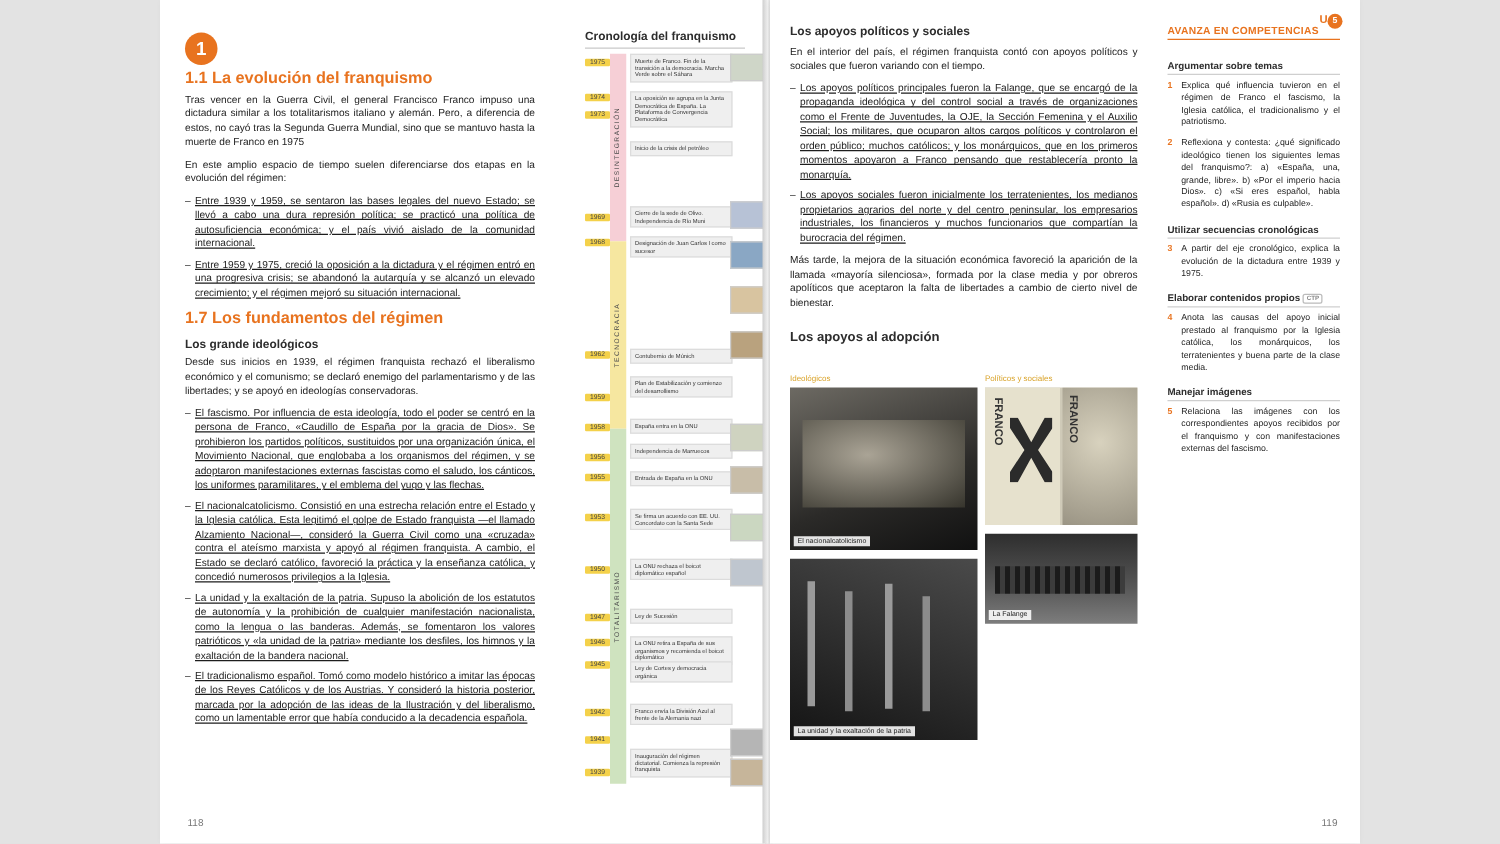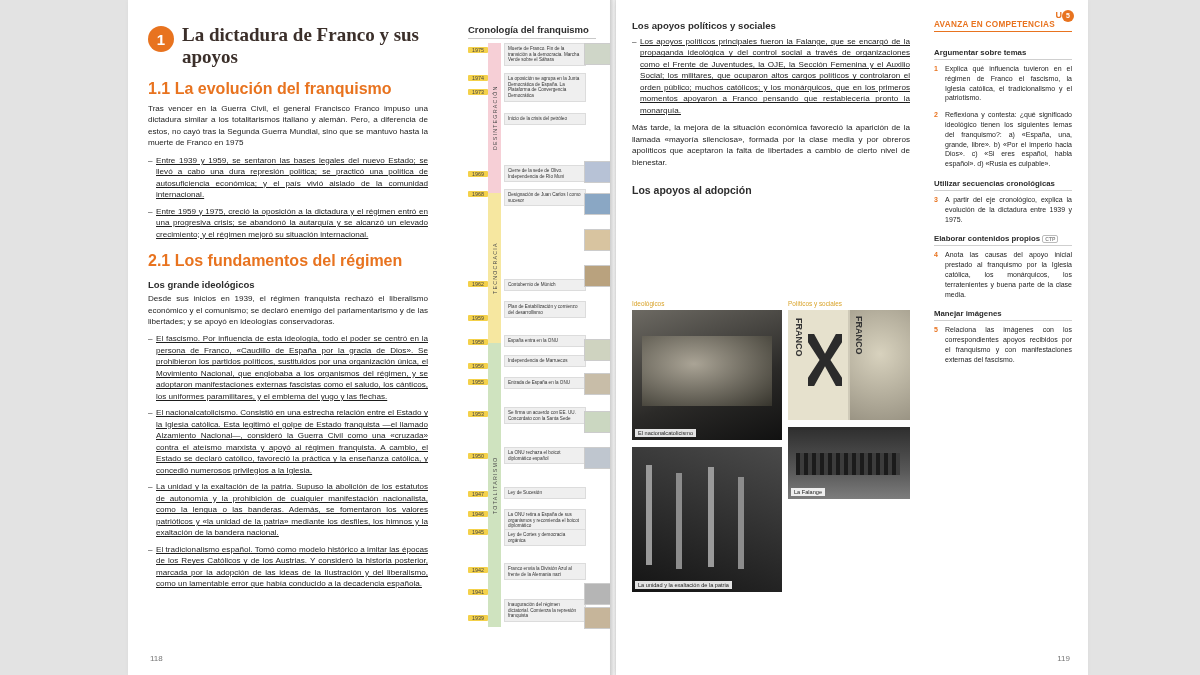--- a/index.html
+++ b/index.html
@@ -10,21 +10,21 @@
   .page-right{left:616px;width:472px;box-shadow:-2px 0 6px rgba(0,0,0,.08);}
   .gutter{position:absolute;left:610px;top:0;width:8px;height:675px;background:linear-gradient(to right,#cfcfcf,#f4f4f4,#cfcfcf);}
   .edge-l{position:absolute;left:0;top:0;width:128px;height:675px;background:#e3e3e3;}
   .edge-r{position:absolute;left:1088px;top:0;width:112px;height:675px;background:#e3e3e3;}
 
   
   .lcol{position:absolute;left:20px;top:24px;width:280px;}
   .unit-head{display:flex;align-items:flex-start;gap:8px;}
   .unit-num{width:26px;height:26px;border-radius:50%;background:#e8731f;color:#fff;font-weight:bold;font-size:15px;display:flex;align-items:center;justify-content:center;flex:none;margin-top:2px;}
   .unit-title{font-family:"Liberation Serif",serif;font-size:19px;line-height:1.15;color:#3b2f2a;font-weight:bold;}
-  .sec-h{color:#e8731f;font-weight:bold;font-size:16px;margin:12px 0 5px;}
+  .sec-h{color:#e8731f;font-weight:bold;font-size:13px;margin:2px 0 5px;}
   .sub-h{font-weight:bold;font-size:9.5px;color:#2d2d2d;margin:9px 0 3px;}
   p.body{font-size:8.1px;line-height:1.42;color:#1d1d1d;margin:0 0 6px;text-align:justify;}
   ul.dash{list-style:none;margin:0 0 6px;padding:0;}
   ul.dash li{font-size:8.1px;line-height:1.42;color:#1d1d1d;text-align:justify;padding-left:8px;position:relative;margin-bottom:5px;text-decoration:underline;}
   ul.dash li:before{content:"–";position:absolute;left:0;}
   .pnum{position:absolute;bottom:12px;font-size:8px;color:#777;}
 
   
   .tl{position:absolute;left:340px;top:24px;width:128px;height:610px;}
   .tl-title{font-weight:bold;font-size:9.5px;color:#2d2d2d;border-bottom:1px solid #c9c9c9;padding-bottom:3px;margin-bottom:4px;}
@@ -62,31 +62,31 @@
 <body>
 
 <div class="spread">
   <div class="edge-l"></div>
   <div class="edge-r"></div>
 
   <div class="page page-left">
     <div class="lcol">
       <div class="unit-head">
         <div class="unit-num">1</div>
-        <div class="unit-title">La dictadura de Franco y sus apoyos</div>
       </div>
 
       <div class="sec-h">1.1 La evolución del franquismo</div>
       <p class="body">Tras vencer en la Guerra Civil, el general Francisco Franco impuso una dictadura similar a los totalitarismos italiano y alemán. Pero, a diferencia de estos, no cayó tras la Segunda Guerra Mundial, sino que se mantuvo hasta la muerte de Franco en 1975</p>
+      <p class="body">En este amplio espacio de tiempo suelen diferenciarse dos etapas en la evolución del régimen:</p>
       <ul class="dash">
         <li>Entre 1939 y 1959, se sentaron las bases legales del nuevo Estado; se llevó a cabo una dura represión política; se practicó una política de autosuficiencia económica; y el país vivió aislado de la comunidad internacional.</li>
         <li>Entre 1959 y 1975, creció la oposición a la dictadura y el régimen entró en una progresiva crisis; se abandonó la autarquía y se alcanzó un elevado crecimiento; y el régimen mejoró su situación internacional.</li>
       </ul>
 
-      <div class="sec-h">2.1 Los fundamentos del régimen</div>
+      <div class="sec-h">1.7 Los fundamentos del régimen</div>
       <div class="sub-h">Los grande ideológicos</div>
       <p class="body">Desde sus inicios en 1939, el régimen franquista rechazó el liberalismo económico y el comunismo; se declaró enemigo del parlamentarismo y de las libertades; y se apoyó en ideologías conservadoras.</p>
       <ul class="dash">
         <li>El fascismo. Por influencia de esta ideología, todo el poder se centró en la persona de Franco, «Caudillo de España por la gracia de Dios». Se prohibieron los partidos políticos, sustituidos por una organización única, el Movimiento Nacional, que englobaba a los organismos del régimen, y se adoptaron manifestaciones externas fascistas como el saludo, los cánticos, los uniformes paramilitares, y el emblema del yugo y las flechas.</li>
         <li>El nacionalcatolicismo. Consistió en una estrecha relación entre el Estado y la Iglesia católica. Esta legitimó el golpe de Estado franquista —el llamado Alzamiento Nacional—, consideró la Guerra Civil como una «cruzada» contra el ateísmo marxista y apoyó al régimen franquista. A cambio, el Estado se declaró católico, favoreció la práctica y la enseñanza católica, y concedió numerosos privilegios a la Iglesia.</li>
         <li>La unidad y la exaltación de la patria. Supuso la abolición de los estatutos de autonomía y la prohibición de cualquier manifestación nacionalista, como la lengua o las banderas. Además, se fomentaron los valores patrióticos y «la unidad de la patria» mediante los desfiles, los himnos y la exaltación de la bandera nacional.</li>
         <li>El tradicionalismo español. Tomó como modelo histórico a imitar las épocas de los Reyes Católicos y de los Austrias. Y consideró la historia posterior, marcada por la adopción de las ideas de la Ilustración y del liberalismo, como un lamentable error que había conducido a la decadencia española.</li>
       </ul>
     </div>
 
@@ -159,22 +159,24 @@
 
   <div class="gutter"></div>
 
   <div class="page page-right">
     <div class="ubadge">
       <span>U</span><span class="c">5</span>
     </div>
 
     <div class="rcol">
       <div class="r-h">Los apoyos políticos y sociales</div>
+      <p class="body">En el interior del país, el régimen franquista contó con apoyos políticos y sociales que fueron variando con el tiempo.</p>
       <ul class="dash">
         <li>Los apoyos políticos principales fueron la Falange, que se encargó de la propaganda ideológica y del control social a través de organizaciones como el Frente de Juventudes, la OJE, la Sección Femenina y el Auxilio Social; los militares, que ocuparon altos cargos políticos y controlaron el orden público; muchos católicos; y los monárquicos, que en los primeros momentos apoyaron a Franco pensando que restablecería pronto la monarquía.</li>
+        <li>Los apoyos sociales fueron inicialmente los terratenientes, los medianos propietarios agrarios del norte y del centro peninsular, los empresarios industriales, los financieros y muchos funcionarios que compartían la burocracia del régimen.</li>
       </ul>
       <p class="body">Más tarde, la mejora de la situación económica favoreció la aparición de la llamada «mayoría silenciosa», formada por la clase media y por obreros apolíticos que aceptaron la falta de libertades a cambio de cierto nivel de bienestar.</p>
       <div class="r-h2">Los apoyos al adopción</div>
     </div>
 
     <div class="figs">
       <div style="display:flex;gap:6px;">
         <div style="width:150px;">
           <div class="fig-lab">Ideológicos</div>
           <div class="fig" style="height:130px;background:linear-gradient(160deg,#6d6a63,#2b2a28 60%,#111);">

